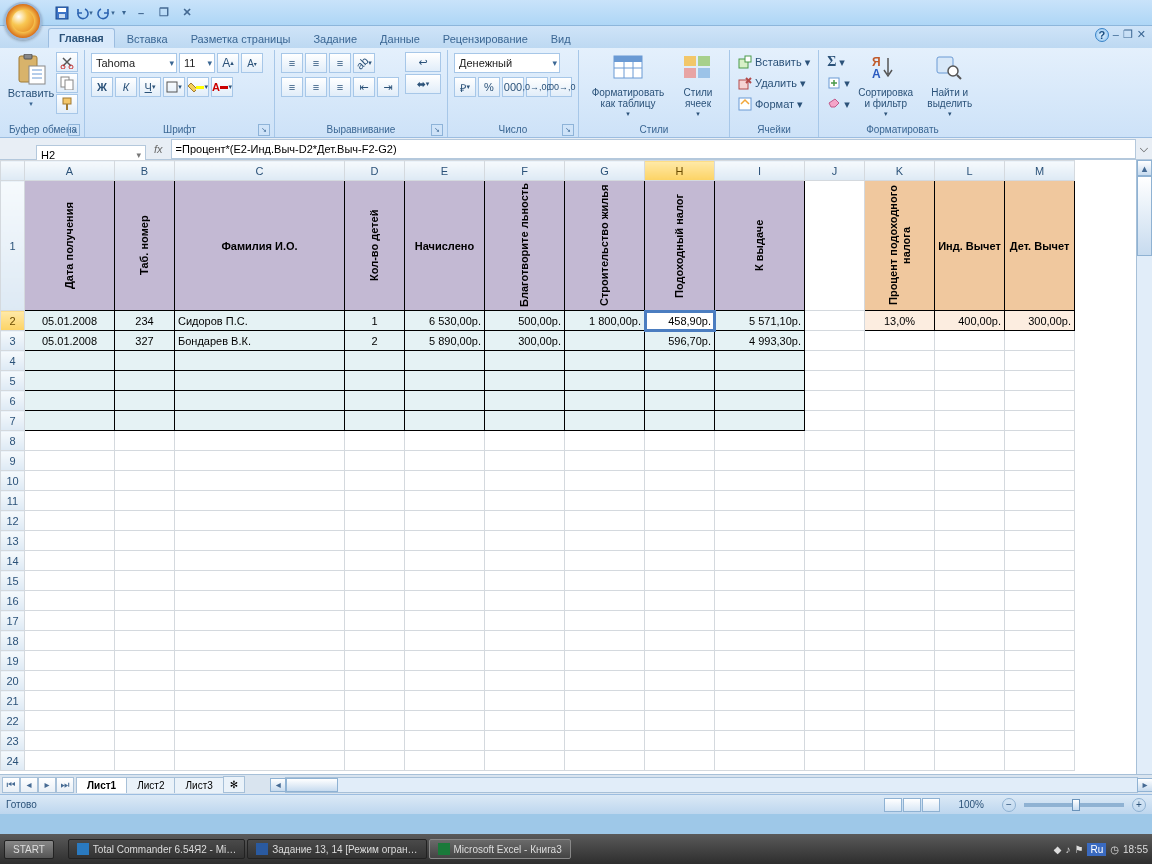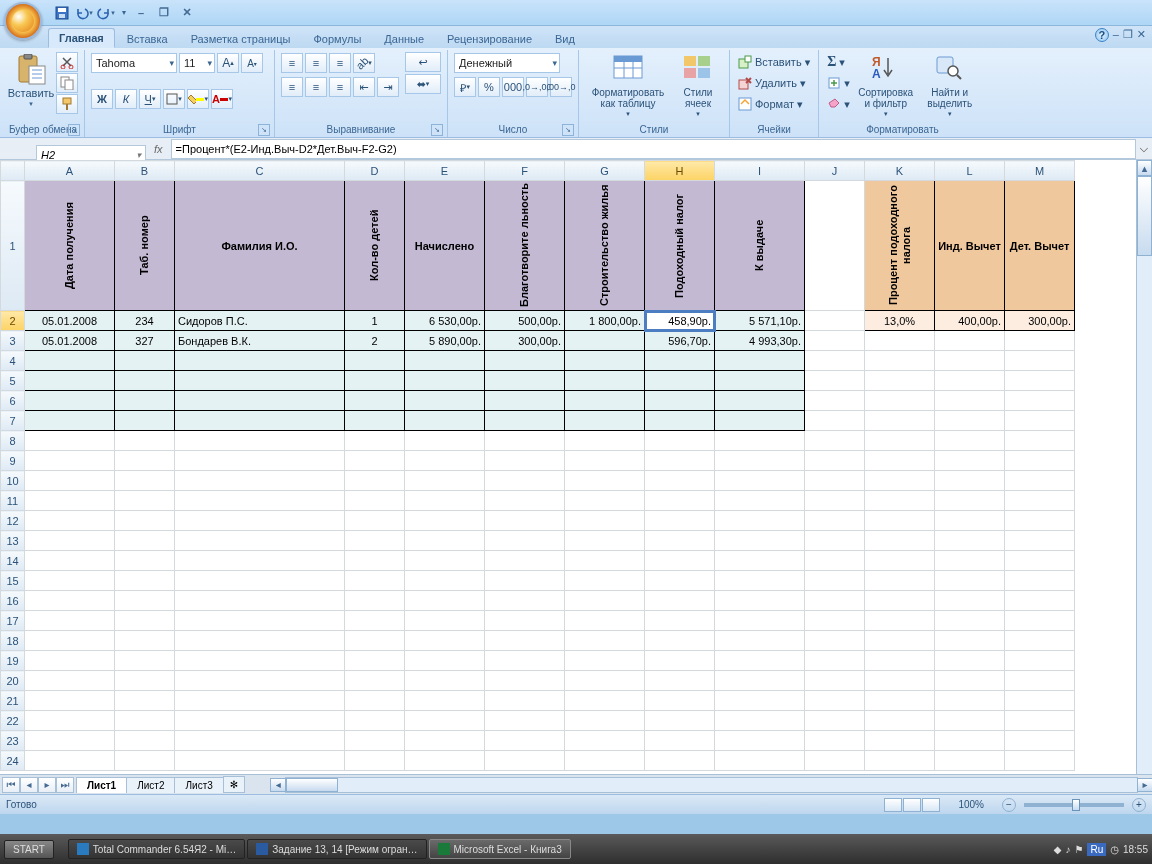--- a/index.html
+++ b/index.html
@@ -24,21 +24,21 @@
 .big-btn{display:flex;flex-direction:column;align-items:center;width:46px;padding:2px;text-align:center;color:#2b5279;gap:1px;}
 .big-btn .ico{width:32px;height:32px;}
 .small-row{display:flex;gap:2px;align-items:center;height:22px;}
 .sbtn{width:22px;height:20px;border:1px solid #a7c7e8;background:linear-gradient(#fff,#e1edf9);display:flex;align-items:center;justify-content:center;font-size:11px;color:#2b5279;}
 .combo{height:20px;border:1px solid #a7c7e8;background:#fff;display:flex;align-items:center;padding:0 14px 0 4px;position:relative;font-size:11px;color:#222;}
 .combo::after{content:"▾";position:absolute;right:2px;color:#3a6693;font-size:9px;}
 .stack{display:flex;flex-direction:column;gap:1px;}
 .menu-line{display:flex;align-items:center;gap:3px;height:20px;color:#2b5279;font-size:11px;padding:0 2px;white-space:nowrap;}
 .menu-line .mi{width:14px;height:14px;}
 .formula-bar{height:22px;background:#e8eef5;border-bottom:1px solid #b4c8dc;display:flex;align-items:center;}
-.namebox{width:110px;height:20px;border:1px solid #b4c8dc;background:#fff;margin:12px 8px 0 36px;display:flex;align-items:center;padding:0 4px;font-style:italic;}
+.namebox{width:110px;height:20px;border:1px solid #b4c8dc;background:#fff;margin:12px 8px 0 36px;display:flex;align-items:center;padding:0 4px;}
 .namebox::after{content:"▾";margin-left:auto;color:#777;font-size:9px;}
 .fx-btns{display:flex;gap:2px;color:#555;align-items:center;margin-right:4px;}
 .fx-lbl{font-style:italic;color:#6a6a6a;margin-right:4px;}
 .formula-input{flex:1;height:20px;border:1px solid #b4c8dc;background:#fff;display:flex;align-items:center;padding:0 4px;}
 .grid-area{position:absolute;left:0;right:0;top:160px;bottom:50px;background:#fff;overflow:hidden;}
 table.sheet{border-collapse:collapse;table-layout:fixed;}
 table.sheet th,table.sheet td{border:1px solid #d4d9de;font-size:11px;padding:0;height:20px;text-align:center;background:#fff;}
 table.sheet th{background:linear-gradient(#f6fafd,#dde9f4);color:#2b5279;font-weight:normal;}
 table.sheet th.rowhdr{width:24px;}
 th.colhdr.sel{background:linear-gradient(#ffe9a8,#fcd364);color:#6a4b00;}
@@ -109,21 +109,21 @@
     <div>–</div>
     <div>❐</div>
     <div>✕</div>
   </div>
 </div>
 
 <div class="ribbon-tabs">
   <div class="rtab active">Главная</div>
   <div class="rtab">Вставка</div>
   <div class="rtab">Разметка страницы</div>
-  <div class="rtab">Формулы</div>
+  <div class="rtab">Задание</div>
   <div class="rtab">Данные</div>
   <div class="rtab">Рецензирование</div>
   <div class="rtab">Вид</div>
   <div class="ribbon-help">
     <span style="border:1px solid #3a84c8;border-radius:7px;width:14px;height:14px;display:flex;align-items:center;justify-content:center;background:radial-gradient(#e3f2ff,#8cc2ef);color:#1a4e80;font-weight:bold">?</span>
     <span>–</span>
     <span>❐</span>
     <span>✕</span>
   </div>
 </div>
@@ -167,21 +167,21 @@
       </div>
     </div>
     <div class="group-title">
         <span>Буфер обмена</span>
         <div class="dlaunch">↘</div>
       </div>
   </div>
 
   <div class="group" style="min-width:190px">
     <div class="group-body">
-      <div class="stack" style="gap:14px">
+      <div class="stack" style="gap:2px">
         <div class="small-row">
           <div class="combo" style="width:86px">
               <span>Tahoma</span>
             </div>
           <div class="combo" style="width:36px">
               <span>11</span>
             </div>
           <div class="sbtn" style="font-size:12px">A<span style="font-size:7px;vertical-align:super">▴</span></div>
           <div class="sbtn" style="font-size:10px">A<span style="font-size:6px;vertical-align:super">▾</span></div>
         </div>

